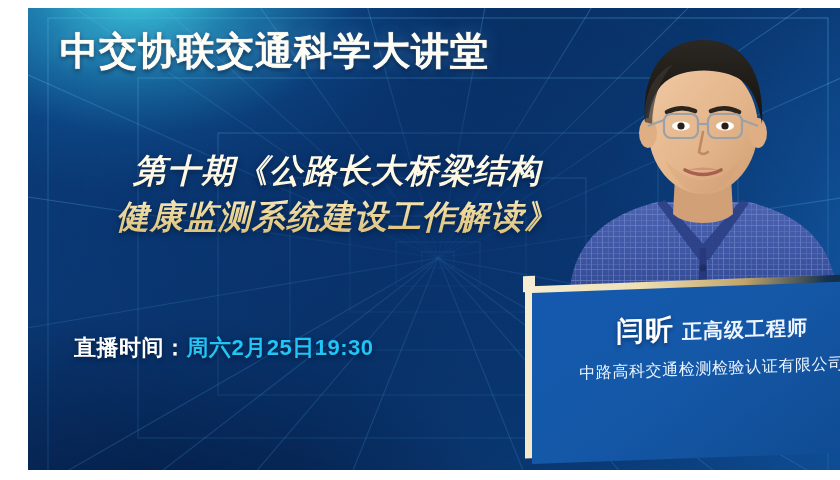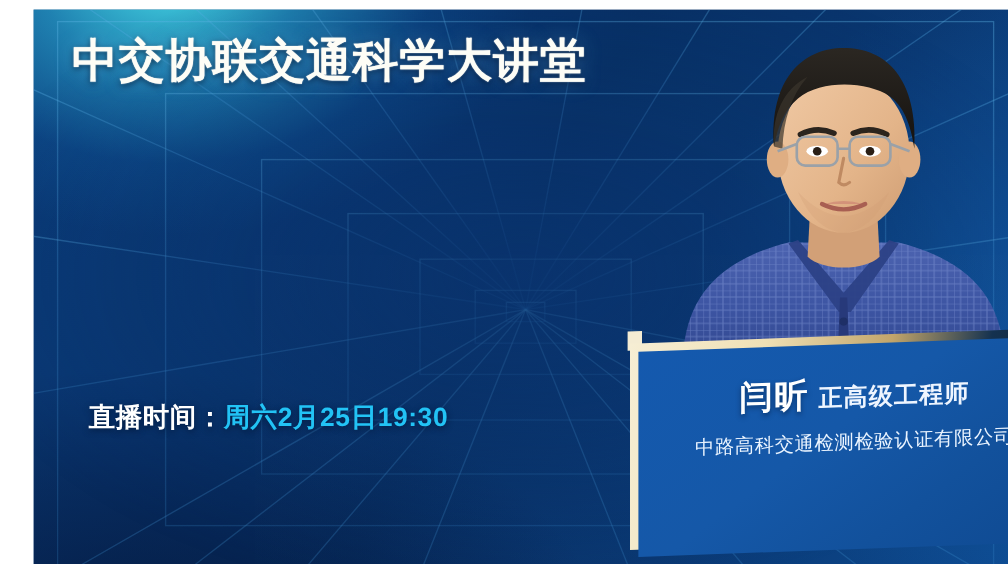--- a/index.html
+++ b/index.html
@@ -338,20 +338,24 @@
           <path d="M132 170 Q150 179 168 170" stroke="#a85f52" stroke-width="3.6" fill="none" stroke-linecap="round"></path>
           <path d="M134 170 Q150 165 166 170" fill="#c97a70" opacity="0.55"></path>
 
           <path d="M112 160 Q150 200 188 160 Q174 192 150 194 Q126 192 112 160 Z" fill="#cf9c72" opacity="0.25"></path>
         </g>
       </svg>
     </div>
 
     <div class="headline">中交协联交通科学大讲堂</div>
 
+    <div class="subtitle">
+      <span class="ln">第十期《公路长大桥梁结构</span>
+      <span class="ln">健康监测系统建设工作解读》</span>
+    </div>
 
     <div class="timeline">
       <span class="lbl">直播时间：</span><span class="val">周六2月25日19:30</span>
     </div>
 
     <div class="card-fleck"></div>
     <div class="namecard">
       <div class="namecard-border"></div>
       <div class="namecard-inner"></div>
     </div>

